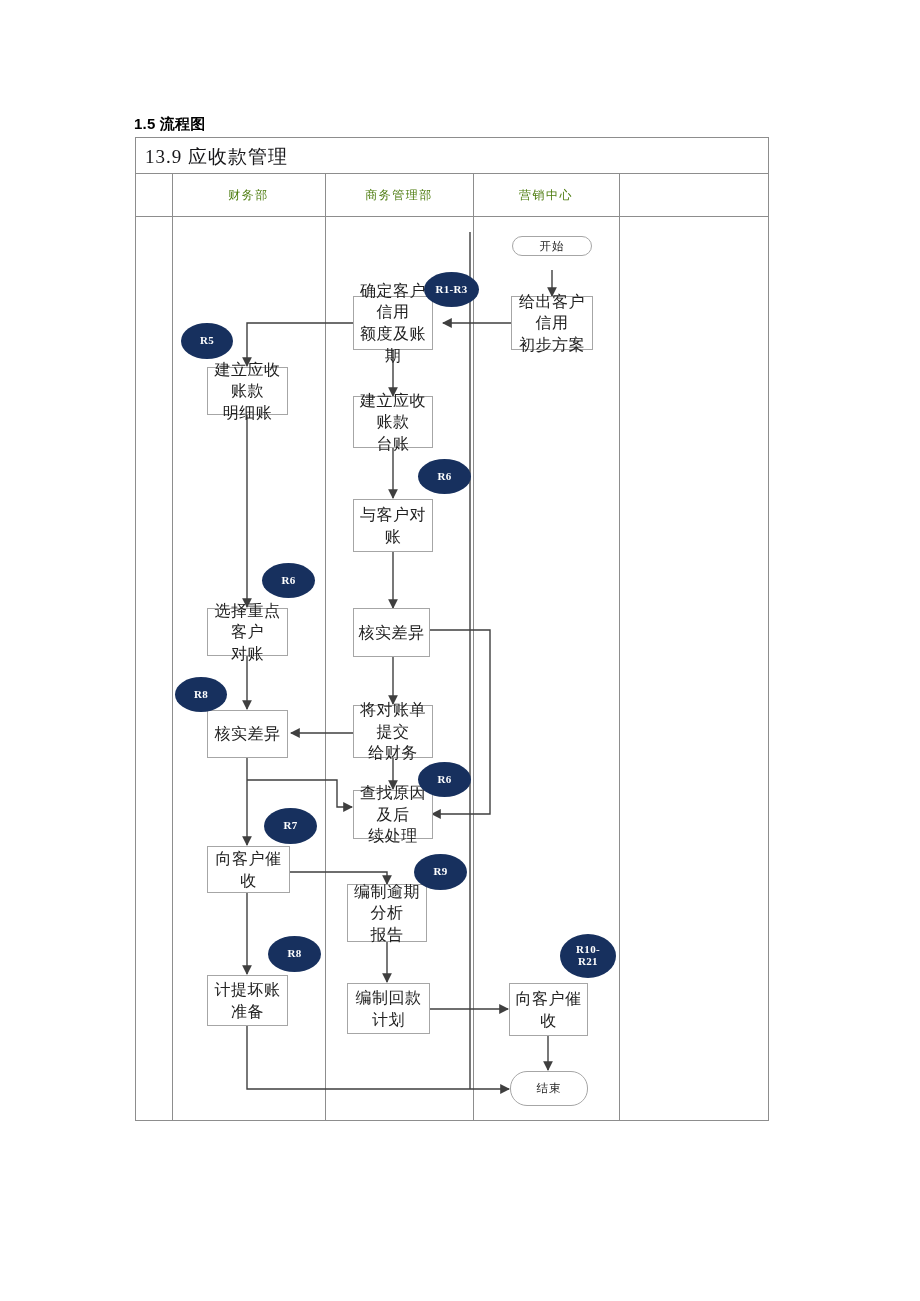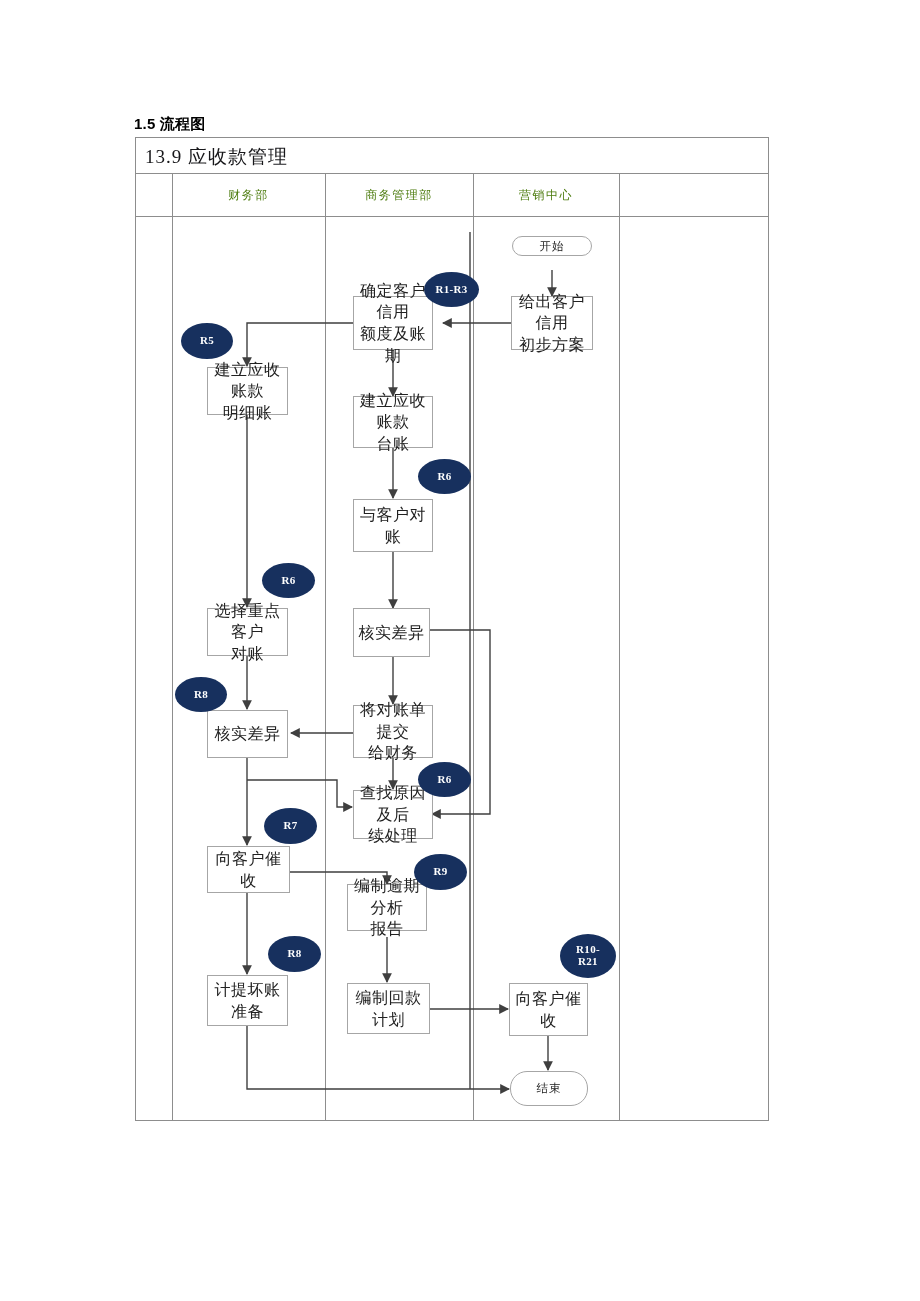--- a/index.html
+++ b/index.html
@@ -264,21 +264,21 @@
 </div>
 
 <div class="node" style="left:353px; top:790px; width:80px; height:49px;">
   <span>查找原因及后<br>续处理</span>
 </div>
 
 <div class="node" style="left:207px; top:846px; width:83px; height:47px;">
   <span>向客户催收</span>
 </div>
 
-<div class="node" style="left:347px; top:884px; width:80px; height:47px;">
+<div class="node" style="left:347px; top:884px; width:80px; height:58px;">
   <span>编制逾期分析<br>报告</span>
 </div>
 
 <div class="node" style="left:207px; top:975px; width:81px; height:51px;">
   <span>计提坏账准备</span>
 </div>
 
 <div class="node" style="left:347px; top:983px; width:83px; height:51px;">
   <span>编制回款计划</span>
 </div>

